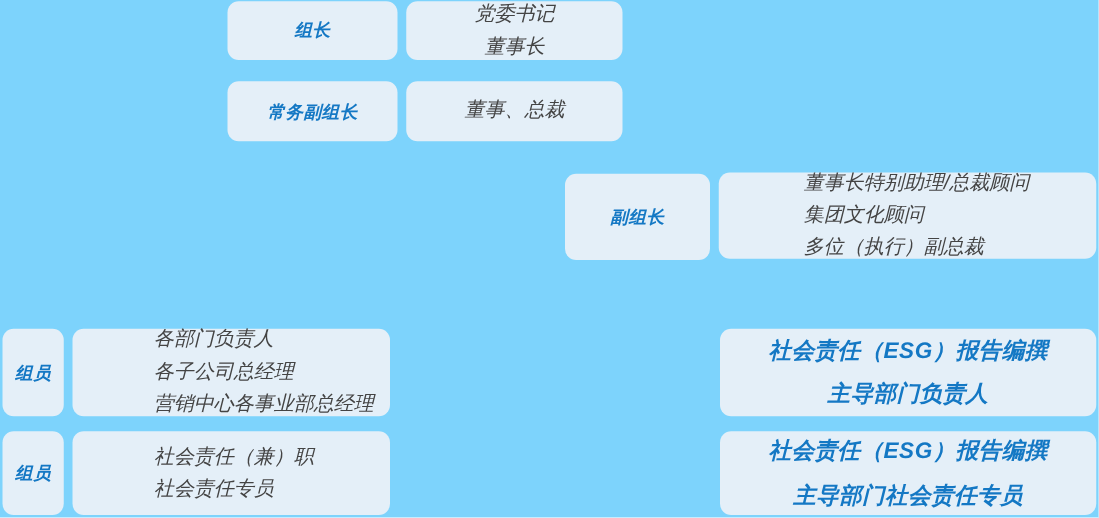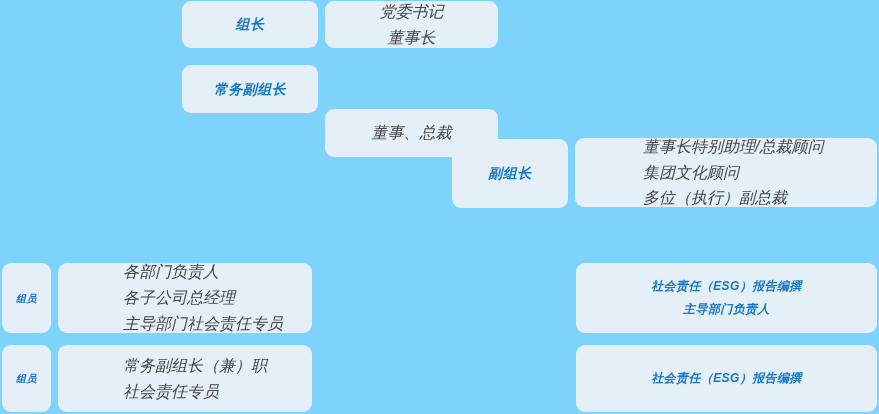--- a/index.html
+++ b/index.html
@@ -34,32 +34,32 @@
     text-align: left;
   }
   .role {
     color: #1478C4;
     font-weight: bold;
     font-size: 14px;
     letter-spacing: 0.5px;
     line-height: 1.5;
   }
   .role.small {
-    font-size: 10px;
+    font-size: 14px;
   }
   .detail {
     color: #444444;
     font-size: 16px;
     line-height: 1.62;
     white-space: nowrap;
   }
   .accent-line {
     color: #1478C4;
     font-weight: bold;
-    font-size: 12px;
+    font-size: 18px;
     line-height: 1.95;
     letter-spacing: 0.4px;
     white-space: nowrap;
   }
   .pad-left {
     padding-left: 65px;
   }
   .pad-left-2 {
     padding-left: 68px;
   }
@@ -73,50 +73,51 @@
     <div class="role">组长</div>
   </div>
   <div class="card center" style="left:325px; top:1px; width:173px; height:47px;">
     <div class="detail">党委书记</div>
     <div class="detail">董事长</div>
   </div>
 
   <div class="card center" style="left:182px; top:65px; width:136px; height:48px;text-align:right;">
     <div class="role">常务副组长</div>
   </div>
-  <div class="card center" style="left:325px; top:65px; width:173px; height:48px;margin-top:44px;">
+  <div class="card center" style="left:325px; top:65px; width:173px; height:48px;">
     <div class="detail">董事、总裁</div>
   </div>
 
   <div class="card leftal" style="left:575px; top:138px; width:302px; height:69px;">
     <div class="detail pad-left-2">董事长特别助理/总裁顾问</div>
     <div class="detail pad-left-2">集团文化顾问</div>
     <div class="detail pad-left-2">多位（执行）副总裁</div>
   </div>
   <div class="card center" style="left:452px; top:139px; width:116px; height:69px;">
     <div class="role">副组长</div>
   </div>
 
   <div class="card center" style="left:2px; top:263px; width:49px; height:70px;">
     <div class="role small">组员</div>
   </div>
   <div class="card leftal" style="left:58px; top:263px; width:254px; height:70px;">
     <div class="detail pad-left">各部门负责人</div>
     <div class="detail pad-left">各子公司总经理</div>
-    <div class="detail pad-left">主导部门社会责任专员</div>
+    <div class="detail pad-left">营销中心各事业部总经理</div>
   </div>
   <div class="card center" style="left:576px; top:263px; width:301px; height:70px;">
     <div class="accent-line">社会责任（ESG）报告编撰</div>
     <div class="accent-line">主导部门负责人</div>
   </div>
 
   <div class="card center" style="left:2px; top:345px; width:49px; height:67px;">
     <div class="role small">组员</div>
   </div>
   <div class="card leftal" style="left:58px; top:345px; width:254px; height:67px;">
-    <div class="detail pad-left">常务副组长（兼）职</div>
+    <div class="detail pad-left">社会责任（兼）职</div>
     <div class="detail pad-left">社会责任专员</div>
   </div>
   <div class="card center" style="left:576px; top:345px; width:301px; height:67px;">
     <div class="accent-line">社会责任（ESG）报告编撰</div>
+    <div class="accent-line">主导部门社会责任专员</div>
   </div>
 
 </div>
 
 </body></html>

